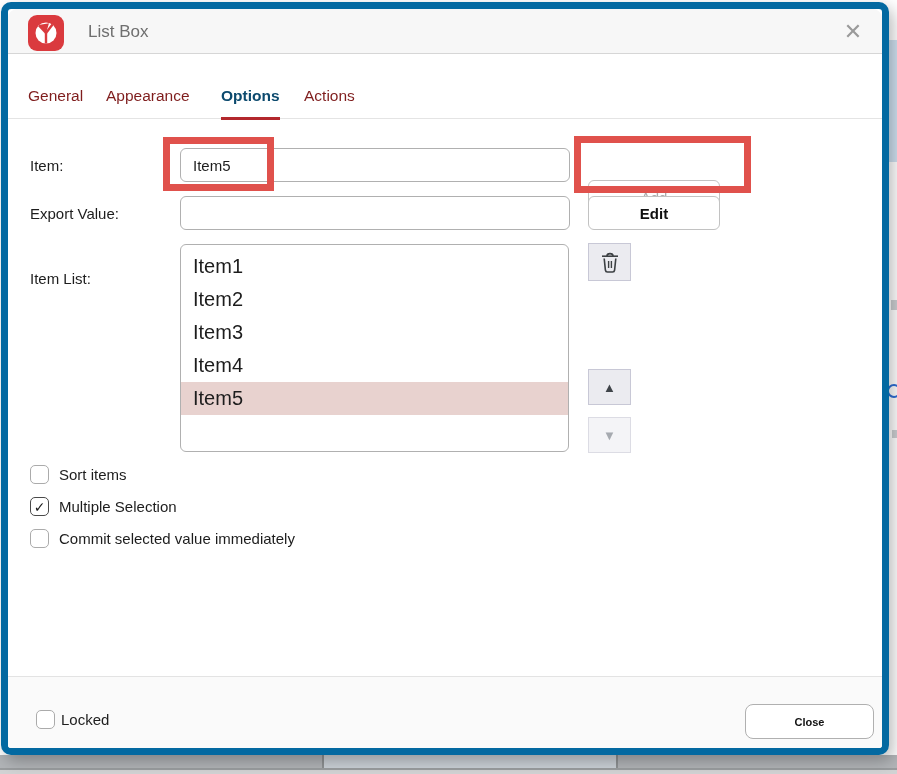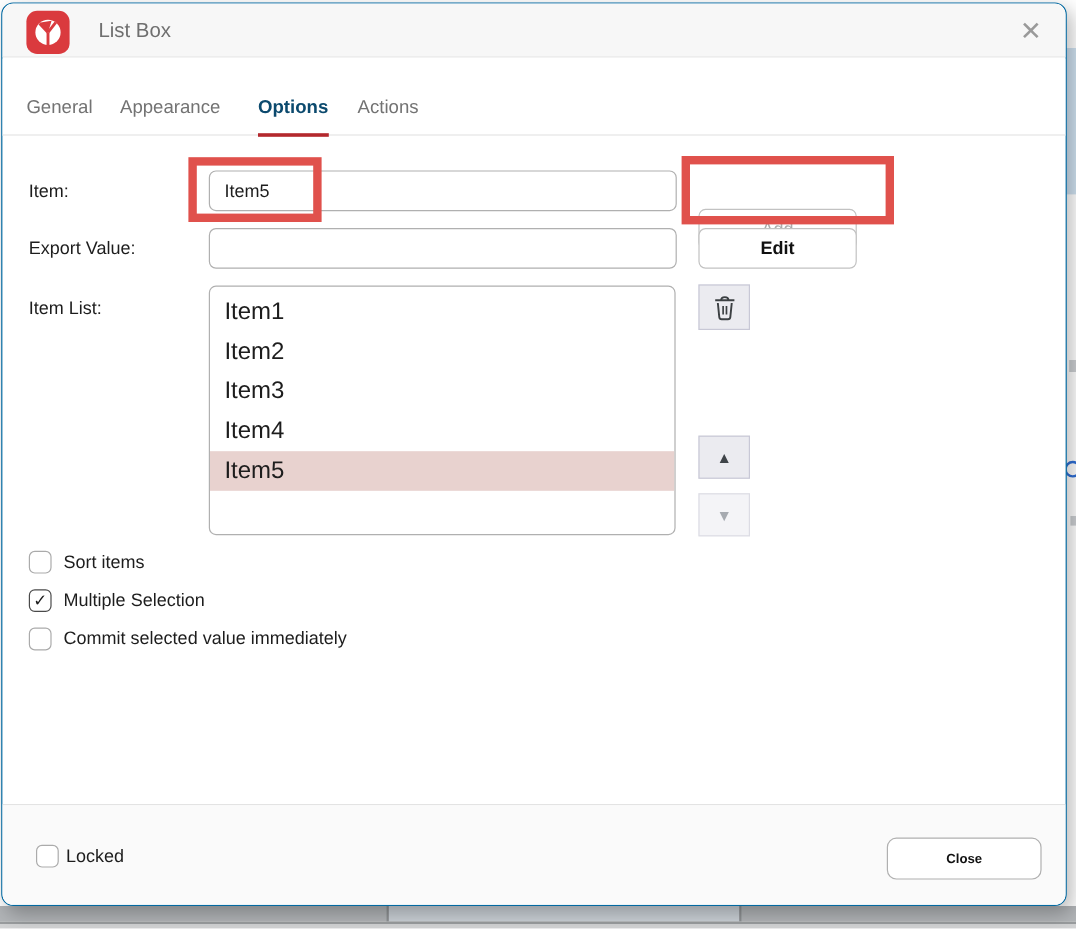--- a/index.html
+++ b/index.html
@@ -11,40 +11,40 @@
   .bg-right-blue { position:absolute; right:0; top:40px; width:10px; height:122px; background:#cfe1f0; }
   .bg-right-icon { position:absolute; right:-4px; top:384px; width:14px; height:14px; border-radius:50%; background:#fff; border:2px solid #2f6fd6; }
   .bg-right-mark1 { position:absolute; right:0; top:300px; width:6px; height:10px; background:#9aa0a6; opacity:.5; }
   .bg-right-mark2 { position:absolute; right:0; top:430px; width:5px; height:8px; background:#9aa0a6; opacity:.5; }
   .bg-bottom-strip { position:absolute; left:0; top:755px; width:897px; height:13px; background:#b2b5b8; }
   .bg-bottom-page { position:absolute; left:322px; top:755px; width:296px; height:13px; background:#ccd2d8; border-left:2px solid #8f9294; border-right:2px solid #8f9294; }
   .bg-bottom-bar { position:absolute; left:0; top:768px; width:897px; height:6px; background:#d2d3d4; border-top:2px solid #9a9d9f; }
 
   
   .dialog { position:absolute; left:1px; top:2px; width:888px; height:753px; background:#fff;
-            border:1px solid #0369a1; border-radius:10px; box-shadow:4px 6px 16px rgba(0,0,0,.28); overflow:hidden; }
+            border:7px solid #0369a1; border-radius:10px; box-shadow:4px 6px 16px rgba(0,0,0,.28); overflow:hidden; }
 
   .titlebar { position:absolute; left:0; top:0; width:100%; height:45px; background:#f7f7f7;
               border-bottom:1px solid #d6d6d6; border-radius:9px 9px 0 0; }
   .app-icon { position:absolute; left:20px; top:6px; width:36px; height:36px; border-radius:9px; background:#da3a3e; }
   .dlg-title { position:absolute; left:80px; top:13px; font-size:17px; color:#6f6f6f; }
   .close-x { position:absolute; right:14px; top:8px; width:30px; height:30px; display:flex; align-items:center;
              justify-content:center; font-size:22px; color:#9a9a9a; cursor:pointer; }
 
   
   .tabbar { position:absolute; left:0; top:46px; width:100%; height:64px; background:#fff; border-bottom:1px solid #e4e4e4; }
-  .tab { position:absolute; top:32px; font-size:15.5px; color:#737373; padding-bottom:12px; cursor:pointer; }
+  .tab { position:absolute; top:32px; font-size:15.5px; color:#7f1d1d; padding-bottom:12px; cursor:pointer; }
   .tab.selected { color:#0c4a6e; font-weight:700; border-bottom:3px solid #b3282d; }
   .tab-general { left:20px; } .tab-appearance { left:98px; } .tab-options { left:213px; } .tab-actions { left:296px; }
 
   
   .lbl { position:absolute; font-size:15px; color:#1d1d1d; }
   .lbl-item { left:22px; top:148px; }
   .lbl-export { left:22px; top:196px; }
-  .lbl-list { left:22px; top:246px; }
+  .lbl-list { left:22px; top:261px; }
 
   .txt-input { position:absolute; left:172px; width:390px; height:34px; border:1px solid #b0b0b0; border-radius:6px;
                background:#fff; font-family:inherit; font-size:15px; color:#1d1d1d; padding:0 12px; outline:none; }
   .input-item { top:139px; }
   .input-export { top:187px; }
 
   .btn { position:absolute; left:580px; width:132px; height:34px; background:#fff; border:1px solid #c2c2c2;
          border-radius:6px; font-family:inherit; font-size:15px; display:flex; align-items:center; justify-content:center; cursor:pointer; }
   .btn-add { top:155px; color:#ababab;margin-top:16px; }
   .btn-edit { top:187px; color:#111; font-weight:700; }

